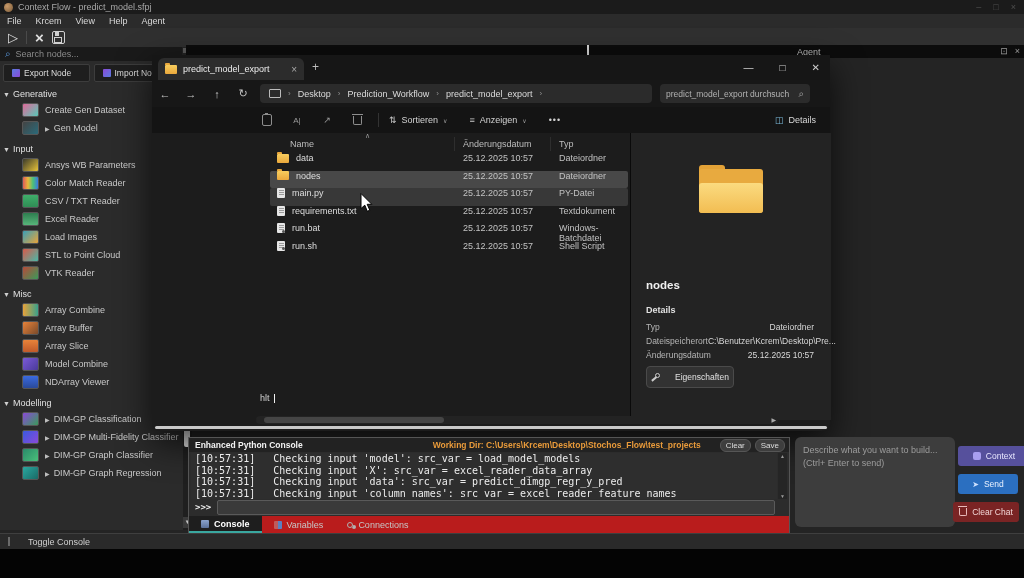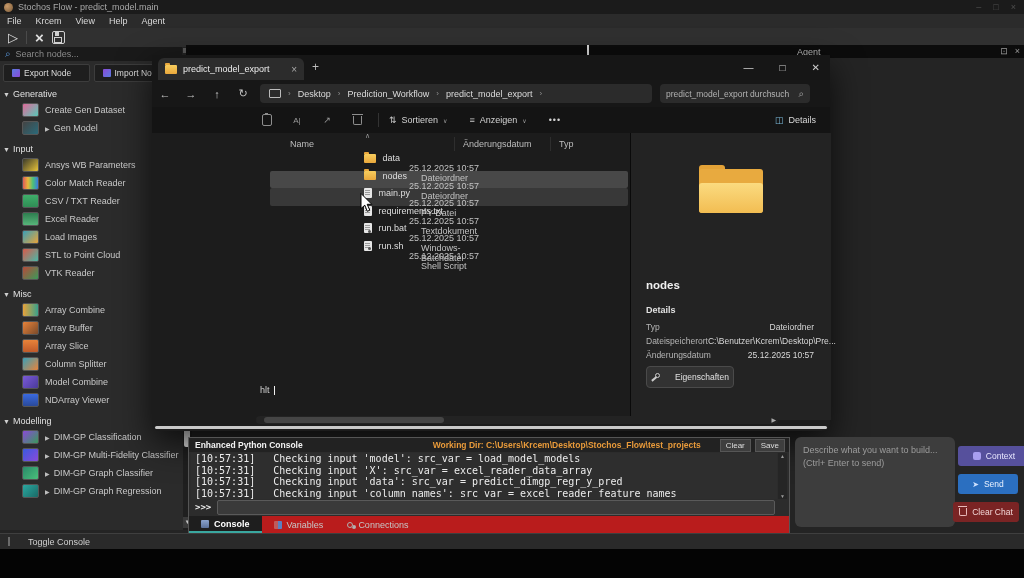--- a/index.html
+++ b/index.html
@@ -75,21 +75,21 @@
   .detailsbtn{margin-left:auto;margin-right:14px;display:flex;align-items:center;gap:5px;color:#d8d8d8;}
   .detailsbtn .pane{color:#7ab8d8;font-size:9px;}
 
   
   .flist{position:absolute;left:118px;top:80px;width:358px;}
   .fhdr{height:18px;display:flex;align-items:center;color:#bdbdbd;position:relative;}
   .fhdr .c1{width:185px;padding-left:20px;box-sizing:border-box;border-right:1px solid #2e2e2e;height:14px;line-height:14px;}
   .fhdr .c2{width:96px;padding-left:8px;box-sizing:border-box;border-right:1px solid #2e2e2e;height:14px;line-height:14px;}
   .fhdr .c3{width:72px;padding-left:8px;box-sizing:border-box;height:14px;line-height:14px;}
   .sortcaret{position:absolute;left:95px;top:-3px;color:#9a9a9a;font-size:7px;}
-  .frow{height:17.5px;display:flex;align-items:center;border-radius:2px;color:#dedede;flex-direction:column;}
+  .frow{height:17.5px;display:flex;align-items:flex-start;border-radius:2px;color:#dedede;}
   .frow .fc1{width:185px;display:flex;align-items:center;gap:7px;padding-left:7px;box-sizing:border-box;}
   .frow .fc2{width:96px;padding-left:8px;box-sizing:border-box;color:#c2c2c2;}
   .frow .fc3{width:72px;padding-left:8px;box-sizing:border-box;color:#c2c2c2;}
   .frow.sel{background:#484848;}
   .frow.hov{background:#383838;}
   .fold{width:12px;height:9px;background:linear-gradient(#f7cd5e,#eaa83c);border-radius:1px;position:relative;flex:none;}
   .fold::before{content:"";position:absolute;left:0;top:-2px;width:5px;height:2px;background:#eaa83c;border-radius:1px 1px 0 0;}
   .page{width:8px;height:10px;background:#e6e6e6;border-radius:1px;position:relative;flex:none;}
   .page::before{content:"";position:absolute;left:1.5px;top:2px;width:5px;height:1px;background:#9a9a9a;box-shadow:0 2px 0 #9a9a9a,0 4px 0 #9a9a9a;}
   .page.script::after{content:"";position:absolute;right:0.5px;bottom:0.5px;width:3px;height:3px;background:#555;border-radius:50%;}
@@ -102,34 +102,34 @@
   .bf-front{position:absolute;left:0;top:18px;width:64px;height:30px;background:linear-gradient(#fbdb80,#f2bd52);border-radius:3px;}
   .dtitle{position:absolute;left:15px;top:146px;font-size:11.5px;font-weight:bold;color:#f0f0f0;}
   .dhead{position:absolute;left:15px;top:172px;font-weight:bold;color:#e0e0e0;}
   .drow{position:absolute;left:15px;width:168px;display:flex;justify-content:space-between;font-size:8.5px;}
   .drow .dl{color:#b5b5b5;} .drow .dv{color:#d8d8d8;}
   .propbtn{position:absolute;left:15px;top:233px;width:86px;height:20px;background:#323232;border:1px solid #4a4a4a;border-radius:4px;display:flex;align-items:center;gap:15px;justify-content:center;color:#e0e0e0;font-size:8.5px;}
   .keyic{width:9px;height:9px;position:relative;}
   .keyic::before{content:"";position:absolute;left:0;top:5px;width:6px;height:1.5px;background:#ccc;transform:rotate(-40deg);}
   .keyic::after{content:"";position:absolute;right:0.5px;top:0.5px;width:3px;height:3px;border:1.2px solid #ccc;border-radius:50%;}
 
-  .ex-status{position:absolute;left:108px;top:330px;display:flex;align-items:center;gap:4px;color:#d0d0d0;}
+  .ex-status{position:absolute;left:108px;top:338px;display:flex;align-items:center;gap:4px;color:#d0d0d0;}
   .caretbar{width:1px;height:9px;background:#f0f0f0;}
   .hscroll{position:absolute;left:104px;top:361px;width:522px;height:8px;background:#232323;border-radius:4px;}
   .hthumb{position:absolute;left:8px;top:1px;width:180px;height:6px;background:#454545;border-radius:3px;}
   .harrow{position:absolute;right:2px;top:0;color:#aaa;font-size:6px;line-height:8px;}
   .exbottom{position:absolute;left:3px;top:371px;width:672px;height:2.5px;background:#c9c9c9;border-radius:2px;}
 
   
   .console{left:188px;top:437px;width:602px;height:96px;background:#2c2c2c;border:1px solid #555;box-sizing:border-box;z-index:6;}
   .cons-hdr{position:absolute;left:0;top:0;width:600px;height:14px;background:#222;display:flex;align-items:center;}
   .cons-title{font-weight:bold;color:#f2f2f2;font-size:8.5px;padding-left:6px;}
   .workdir{color:#e89a3a;font-size:8.5px;font-weight:bold;margin-left:130px;}
   .cons-btns{margin-left:auto;display:flex;gap:4px;padding-right:4px;}
-  .cbtn{height:11px;background:#3e3e3e;border:1px solid #565656;border-radius:0;color:#ddd;font-size:8px;line-height:11px;padding:0 5px;}
+  .cbtn{height:11px;background:#3e3e3e;border:1px solid #565656;border-radius:6px;color:#ddd;font-size:8px;line-height:11px;padding:0 5px;}
   .cons-log{position:absolute;left:2px;top:15px;width:586px;height:46px;background:#2e2e2e;font-family:"DejaVu Sans Mono",monospace;font-size:10px;color:#ececec;line-height:11.5px;white-space:pre;overflow:hidden;padding-left:4px;box-sizing:border-box;}
   .vscroll{position:absolute;right:2px;top:15px;width:9px;height:46px;background:#252525;color:#999;font-size:5px;text-align:center;}
   .vscroll .up{position:absolute;top:0;left:0;right:0;} .vscroll .dn{position:absolute;bottom:0;left:0;right:0;}
   .prompt{position:absolute;left:6px;top:64px;font-family:"DejaVu Sans Mono",monospace;color:#f0f0f0;font-weight:bold;}
   .cinput{position:absolute;left:28px;top:62px;width:556px;height:13px;background:#3a3a3a;border:1px solid #5a5a5a;border-radius:2px;}
   .tabsrow{position:absolute;left:0;top:78px;width:600px;height:17px;background:#b91c1c;display:flex;align-items:flex-end;}
   .ctab{height:17px;display:flex;align-items:center;gap:5px;padding:0 12px;color:#c6c6c6;}
   .ctab.active{background:#1e1e1e;border-bottom:2px solid #3aa8a0;box-sizing:border-box;color:#fff;font-weight:bold;}
   .ti{width:8px;height:8px;border-radius:1px;}
   .ti.console-i{background:linear-gradient(#8ba3cc,#5a7099);}
@@ -155,21 +155,21 @@
 
   .cursor{z-index:40;}
 </style>
 </head>
 <body>
 
 <div id="screen">
 
   <div class="abs titlebar">
     <span class="appicon"></span>
-    <span class="titletext">Stochos Flow - predict_model.main</span>
+    <span class="titletext">Context Flow - predict_model.sfpj</span>
     <span class="wctrls">
       <span>–</span>
       <span>□</span>
       <span>×</span>
     </span>
   </div>
 
   <div class="abs menubar">
     <span>File</span>
     <span>Krcem</span>
@@ -259,24 +259,20 @@
       <span class="nicon" style="background:linear-gradient(90deg,#e8a33a,#3aa08a);"></span>
       <span>Array Combine</span>
     </div>
     <div class="sitem">
       <span class="nicon" style="background:linear-gradient(135deg,#e8833a,#7a4a2a);"></span>
       <span>Array Buffer</span>
     </div>
     <div class="sitem">
       <span class="nicon" style="background:linear-gradient(#e8833a,#c05a2a);"></span>
       <span>Array Slice</span>
-    </div>
-    <div class="sitem">
-      <span class="nicon" style="background:linear-gradient(135deg,#3aa0b8,#e8833a);"></span>
-      <span>Column Splitter</span>
     </div>
     <div class="sitem">
       <span class="nicon" style="background:linear-gradient(135deg,#7a5ad8,#4a3a9a);"></span>
       <span>Model Combine</span>
     </div>
     <div class="sitem">
       <span class="nicon" style="background:linear-gradient(#3a6ae0,#2a4a9a);"></span>
       <span>NDArray Viewer</span>
     </div>
 

